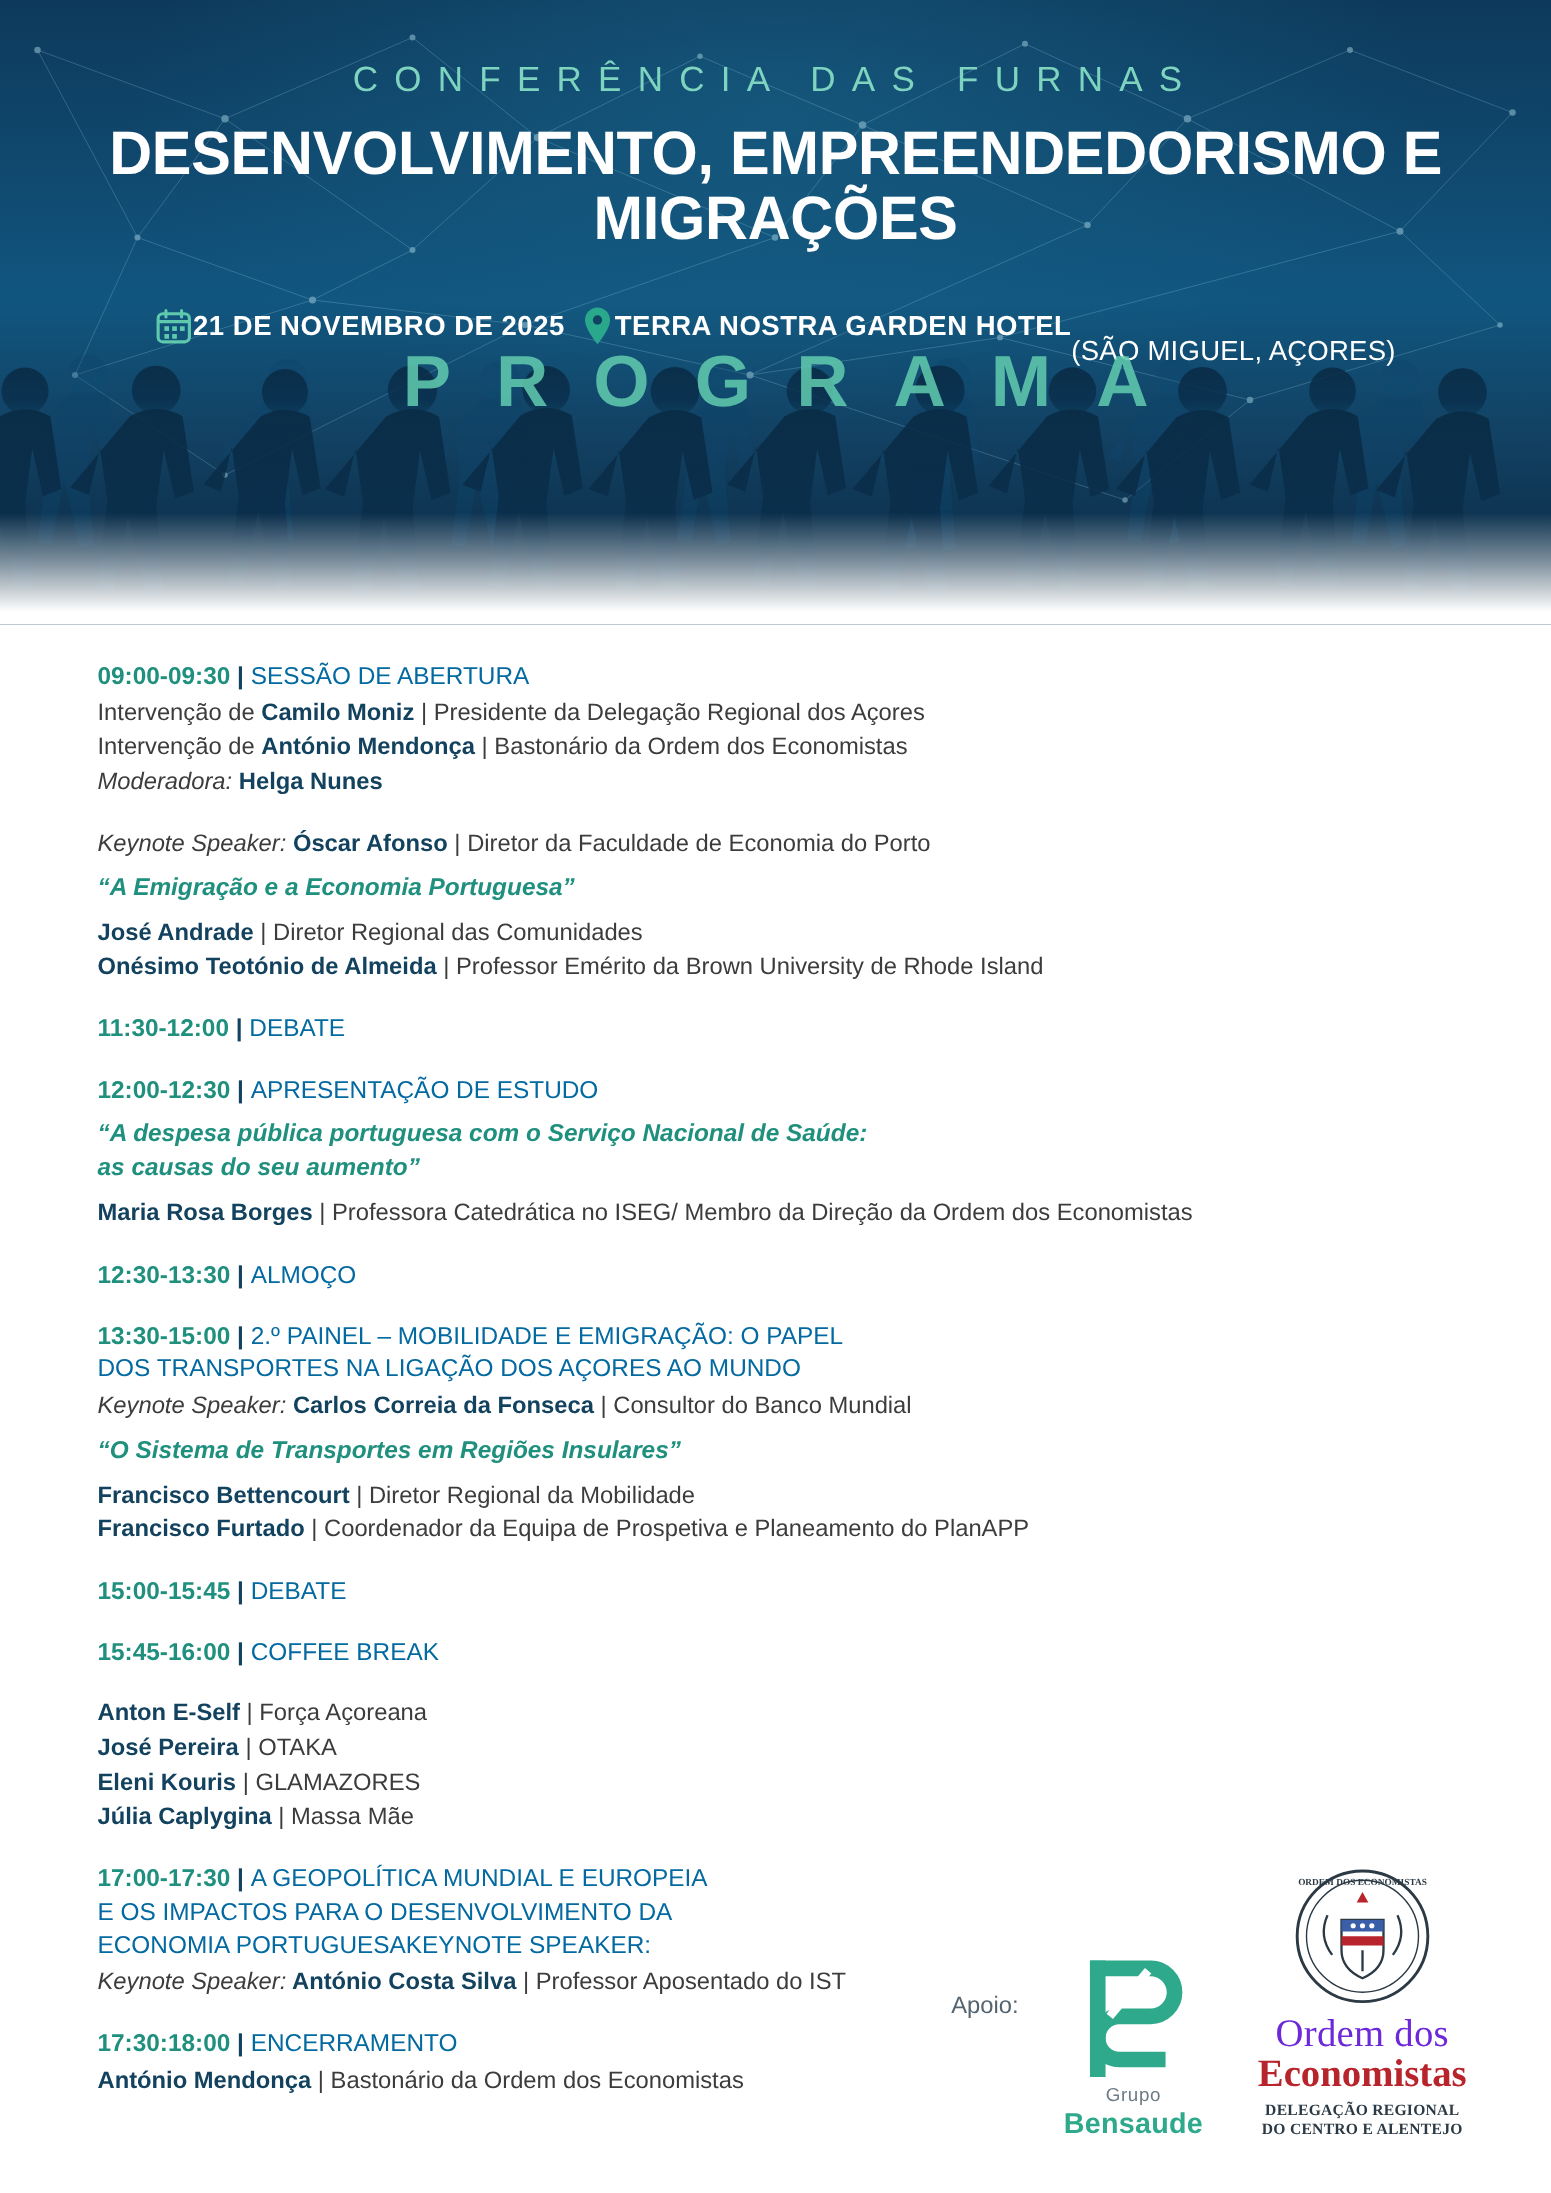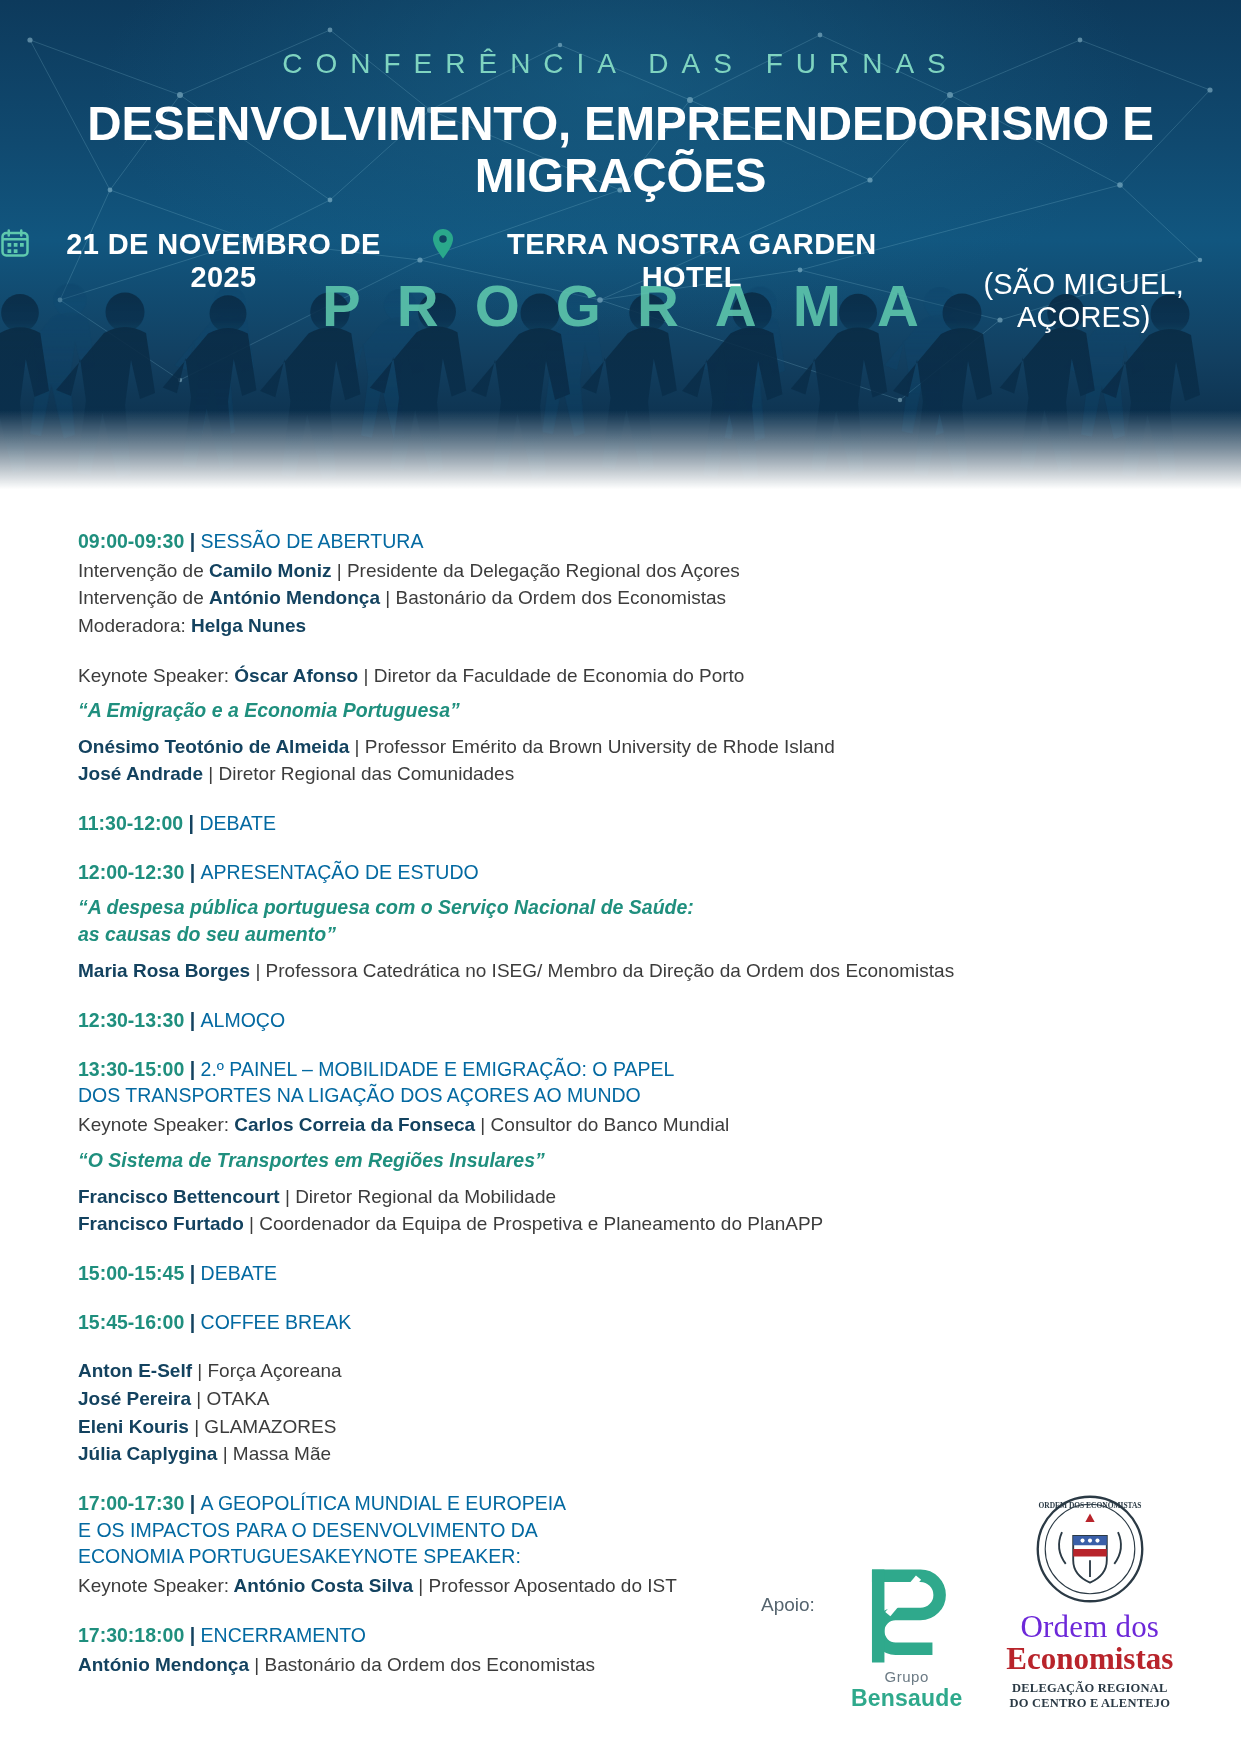--- a/index.html
+++ b/index.html
@@ -65,25 +65,24 @@
     font-weight: 700;
     letter-spacing: -0.2px;
     color: #ffffff;
     text-transform: uppercase;
     font-stretch: condensed;
     transform: scaleX(0.97);
   }
   .meta-row {
     margin-top: 26px;
     display: flex;
-    align-items: flex-start;
+    align-items: center;
     justify-content: center;
-    gap: 14px;
     color: #ffffff;
-    font-size: 29px;
+    font-size: 22px;
     font-weight: 700;
     text-transform: uppercase;
   }
   .meta-row .date-txt { letter-spacing: .4px; }
   .meta-row .venue-txt { letter-spacing: .4px; }
   .meta-row .venue-sub { font-weight: 400; letter-spacing: .2px; margin-top: 40px; }
   .ico { display: inline-flex; align-items: center; justify-content: center; }
   .ico svg { display: block; }
   .programa {
     position: absolute;
@@ -113,21 +112,21 @@
   }
   .time { color: #1f8f7e; font-weight: 700; }
   .sep { color: #13425f; font-weight: 700; }
   .htitle { color: #0369a1; font-weight: 400; text-transform: uppercase; }
   .line {
     font-size: 19px;
     line-height: 1.45;
     color: #3c3c3c;
   }
   .line b { color: #13425f; font-weight: 700; }
-  .line .ital { color: #3c3c3c; }
+  .line .ital { font-style: italic; color: #3c3c3c; }
   .quote {
     font-size: 19.5px;
     line-height: 1.42;
     font-style: italic;
     font-weight: 700;
     color: #1f8f7e;
     margin: 8px 0 8px 0;
   }
 
   
@@ -288,22 +287,22 @@
     <div id="program-root">
         <div class="block">
           <div class="hl"><span class="time">09:00-09:30</span><span class="sep"> | </span><span class="htitle">SESSÃO DE ABERTURA</span></div>
           <div class="line"><span>Intervenção de </span><span><b>Camilo Moniz</b></span><span> | Presidente da Delegação Regional dos Açores</span></div>
           <div class="line"><span>Intervenção de </span><span><b>António Mendonça</b></span><span> | Bastonário da Ordem dos Economistas</span></div>
           <div class="line"><span class="ital">Moderadora:</span><span><b> Helga Nunes</b></span></div>
         </div>
         <div class="block">
           <div class="line"><span class="ital">Keynote Speaker:</span><span><b> Óscar Afonso</b></span><span> | Diretor da Faculdade de Economia do Porto</span></div>
           <div class="quote">“A Emigração e a Economia Portuguesa”</div>
+          <div class="line"><span><b>José Andrade</b></span><span> | Diretor Regional das Comunidades</span></div>
           <div class="line"><span><b>Onésimo Teotónio de Almeida</b></span><span> | Professor Emérito da Brown University de Rhode Island</span></div>
-          <div class="line"><span><b>José Andrade</b></span><span> | Diretor Regional das Comunidades</span></div>
         </div>
         <div class="block">
           <div class="hl"><span class="time">11:30-12:00</span><span class="sep"> | </span><span class="htitle">DEBATE</span></div>
         </div>
         <div class="block">
           <div class="hl"><span class="time">12:00-12:30</span><span class="sep"> | </span><span class="htitle">APRESENTAÇÃO DE ESTUDO</span></div>
           <div class="quote">“A despesa pública portuguesa com o Serviço Nacional de Saúde:<br>as causas do seu aumento”</div>
           <div class="line"><span><b>Maria Rosa Borges</b></span><span> | Professora Catedrática no ISEG/ Membro da Direção da Ordem dos Economistas</span></div>
         </div>
         <div class="block">

